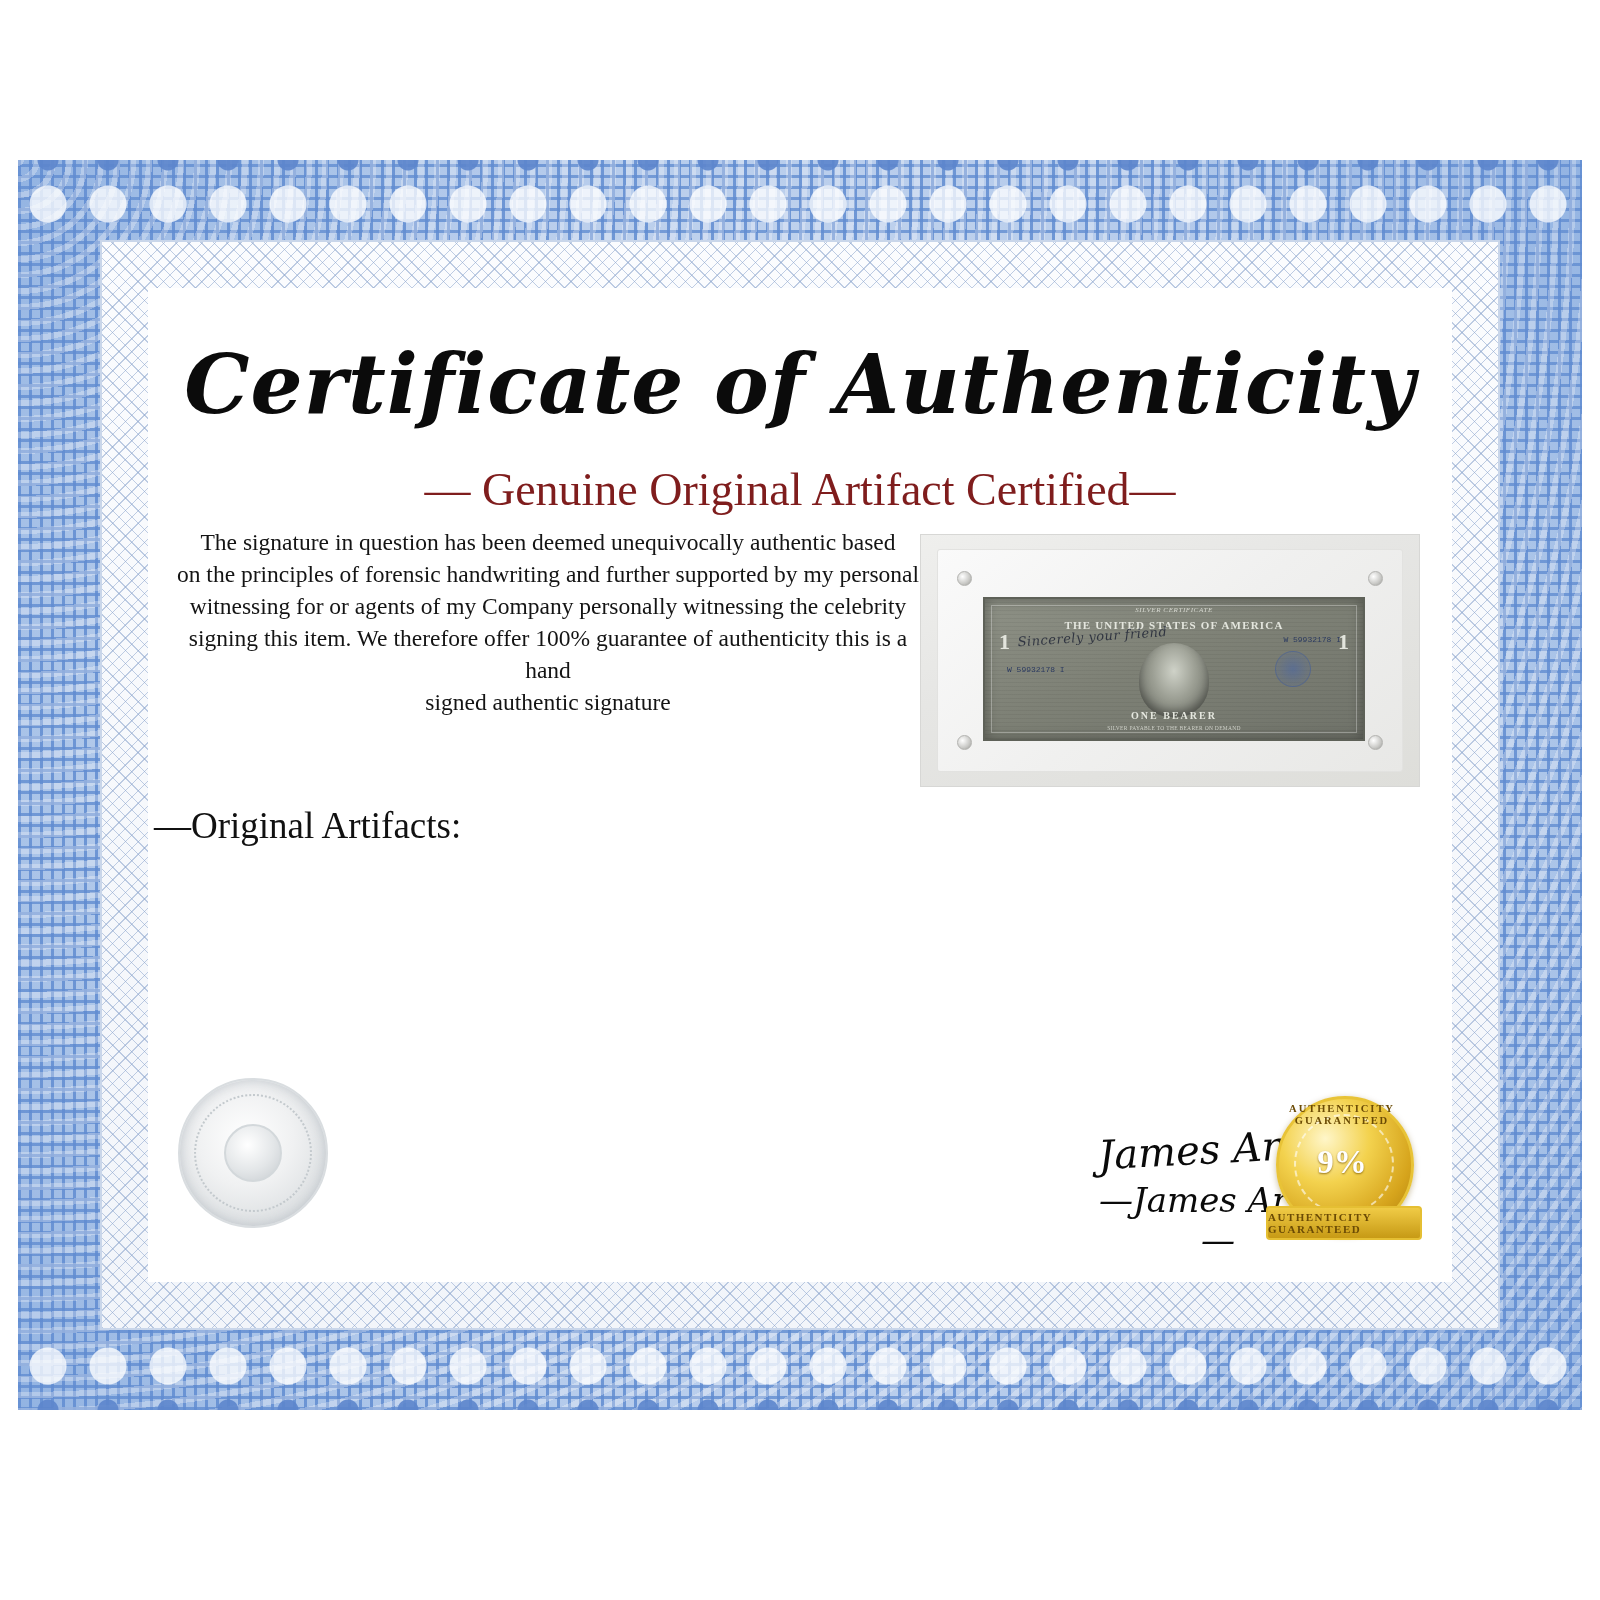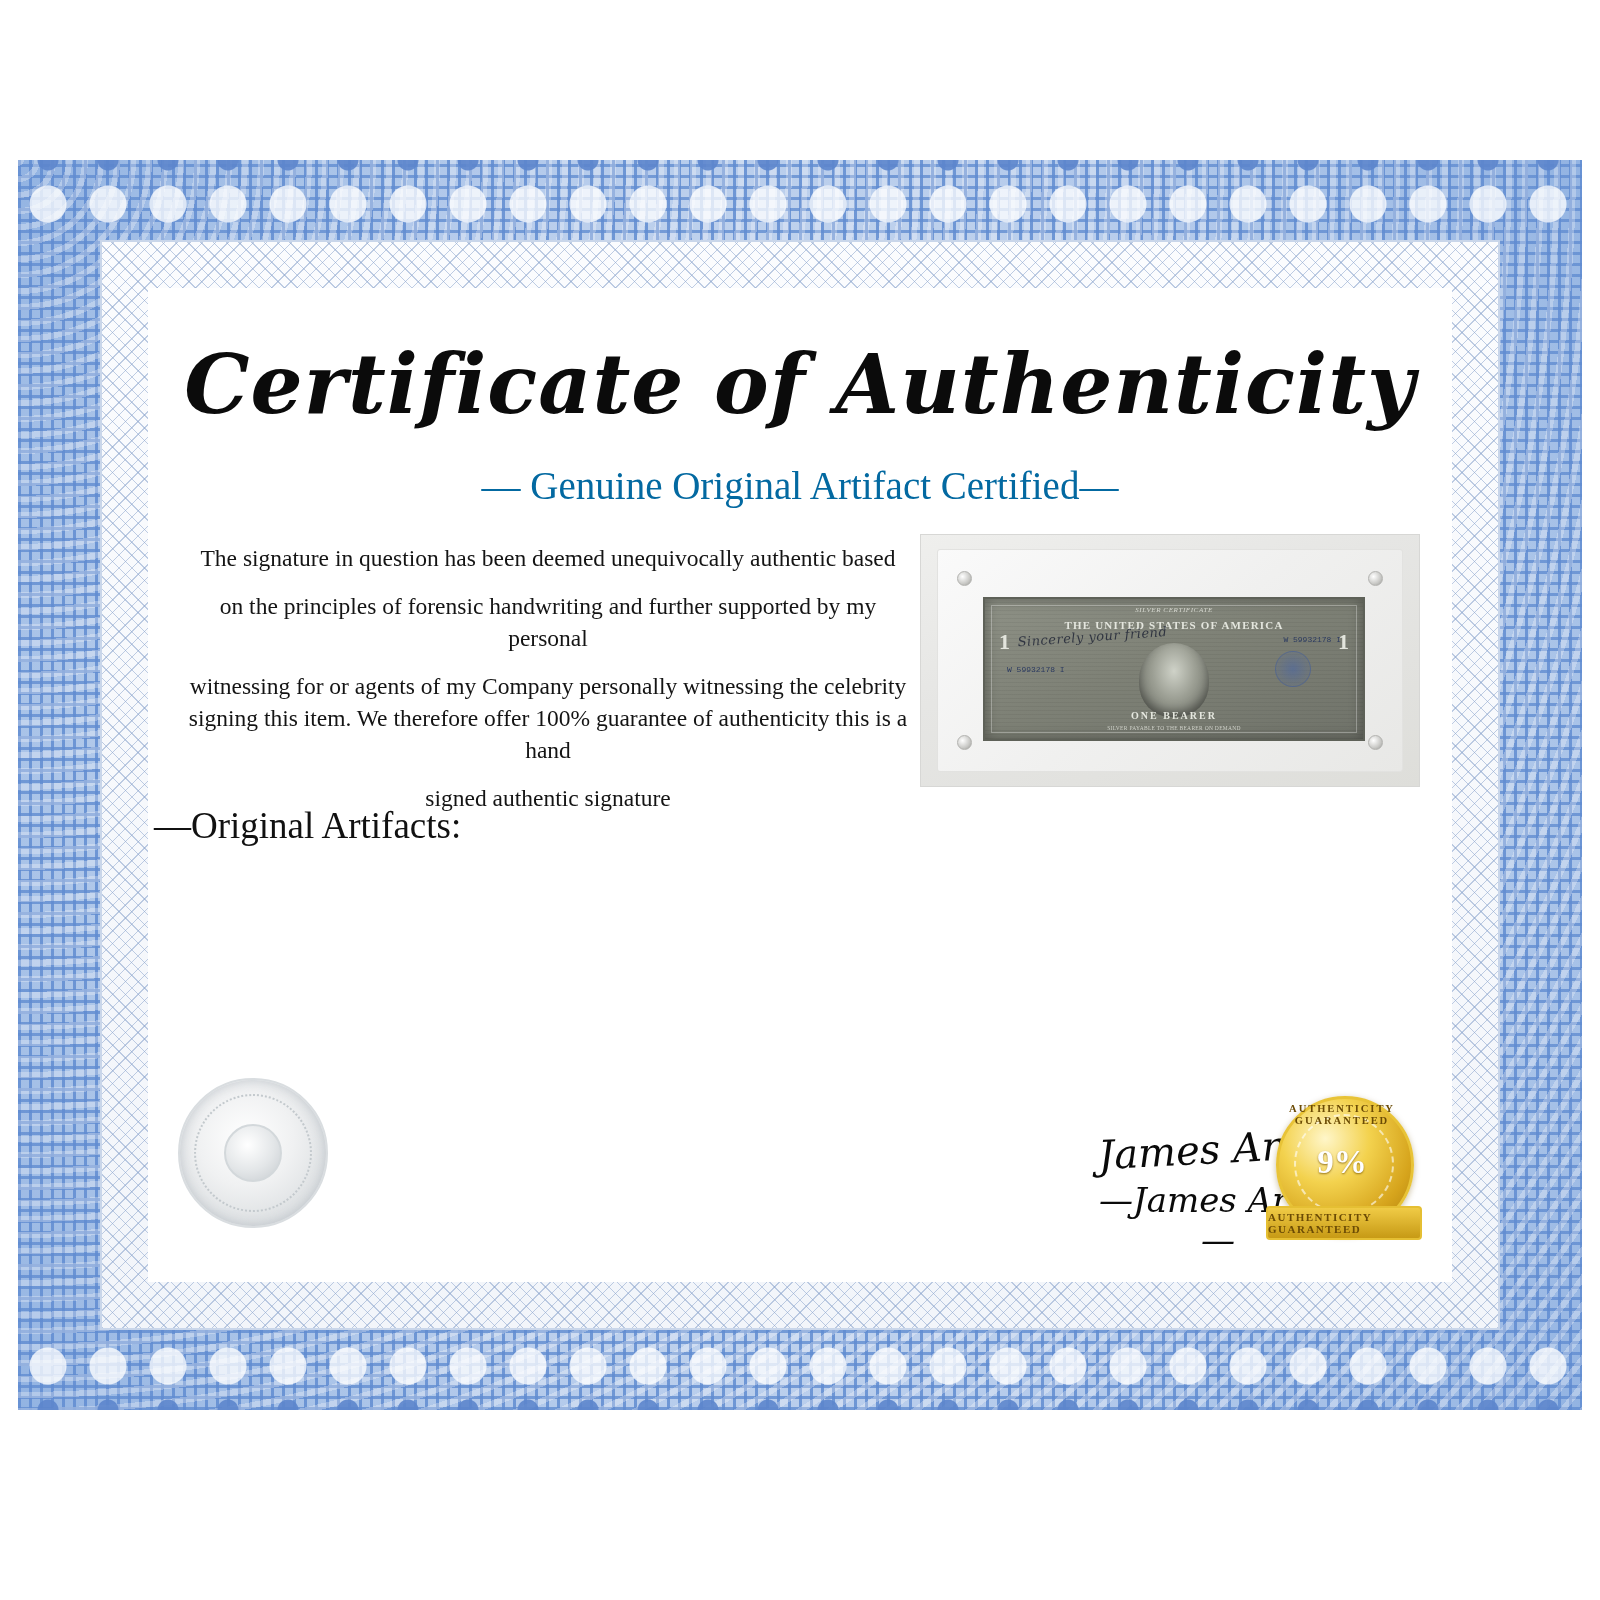--- a/index.html
+++ b/index.html
@@ -102,36 +102,36 @@
     margin-top: 26px;
   }
 
   .subtitle {
     position: absolute;
     left: 0;
     top: 175px;
     width: 100%;
     text-align: center;
     font-family: "Liberation Serif", serif;
-    font-size: 39px;
-    color: #0369a1;
+    font-size: 46px;
+    color: #7f1d1d;
   }
 
   .body-text {
     position: absolute;
     left: 20px;
     top: 238px;
     width: 760px;
     text-align: center;
     font-family: "Liberation Serif", serif;
     font-size: 23.5px;
     line-height: 32px;
     color: #141414;
   }
-  .body-text p { margin: 16px; }
+  .body-text p { margin: 0; }
 
   .photo {
     position: absolute;
     left: 772px;
     top: 246px;
     width: 500px;
     height: 253px;
     background: linear-gradient(160deg, #efefed 0%, #e6e6e4 40%, #dededa 100%);
     border: 1px solid #d7d7d5;
     box-sizing: border-box;

